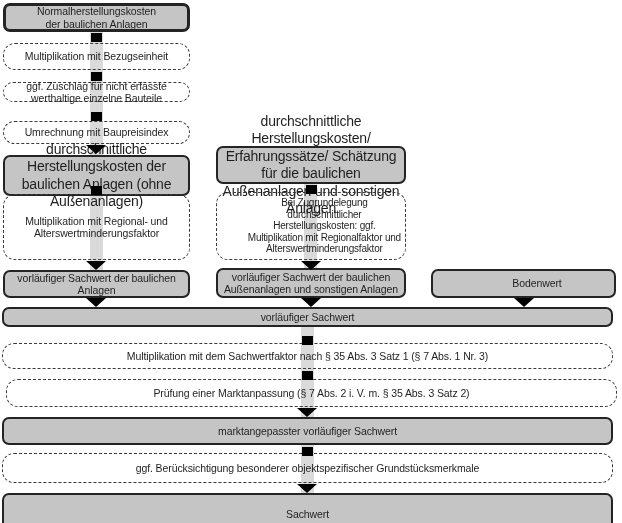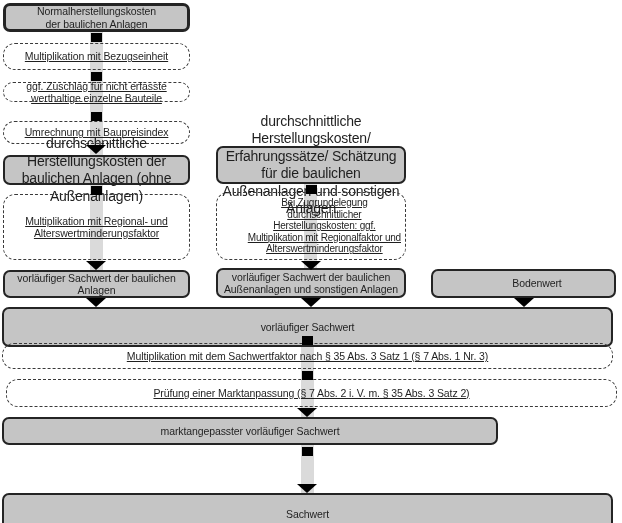--- a/index.html
+++ b/index.html
@@ -11,21 +11,21 @@
   .band { position:absolute; width:13px; background:#dadada; z-index:0; }
   .box {
     position:absolute; box-sizing:border-box; z-index:2;
     display:flex; align-items:center; justify-content:center;
     text-align:center; line-height:1.16; font-size:10.5px;
     letter-spacing:-0.1px; padding:1px 4px;
   }
   .box span { white-space:pre-line; }
   .solid { background:#c5c5c5; border:2px solid #242424; border-radius:7px; }
   .strong { border-width:3px; }
-  .dashed { background:transparent; border:1.5px dashed #3a3a3a; border-radius:12px;text-decoration:underline; }
+  .dashed { background:transparent; border:1.5px dashed #3a3a3a; border-radius:12px; }
   .small { font-size:14px; letter-spacing:-0.2px; padding:11px 2px; line-height:1.25; }
   .m2 { font-size:10px; letter-spacing:-0.2px;justify-content:flex-end; }
   .sq { position:absolute; width:11px; height:9px; background:#000; z-index:3; }
   .tri {
     position:absolute; width:0; height:0; z-index:3;
     border-left:10px solid transparent; border-right:10px solid transparent;
     border-top:9px solid #000;
   }
 </style>
 </head>
@@ -44,21 +44,21 @@
   <div class="box dashed" style="left:3px; top:43px; width:187px; height:27px;">
       <span>Multiplikation mit Bezugseinheit</span>
     </div>
   <div class="box dashed" style="left:3px; top:82px; width:187px; height:20px;">
       <span>ggf. Zuschlag für nicht erfasste
 werthaltige einzelne Bauteile</span>
     </div>
   <div class="box dashed" style="left:3px; top:121px; width:187px; height:23px;">
       <span>Umrechnung mit Baupreisindex</span>
     </div>
-  <div class="box solid small" style="left:3px; top:155px; width:187px; height:30px;justify-content:flex-end;">
+  <div class="box solid small" style="left:3px; top:155px; width:187px; height:41px;justify-content:flex-end;">
       <span>durchschnittliche Herstellungskosten der
 baulichen Anlagen (ohne Außenanlagen)</span>
     </div>
   <div class="box dashed" style="left:3px; top:194px; width:187px; height:66px;justify-content:center;">
       <span>Multiplikation mit Regional- und
 Alterswertminderungsfaktor</span>
     </div>
   <div class="box solid" style="left:3px; top:270px; width:187px; height:28px;">
       <span>vorläufiger Sachwert der baulichen
 Anlagen</span>
@@ -91,34 +91,37 @@
 
   <div class="sq" style="left:306px; top:185px;"></div>
   <div class="tri" style="left:301px; top:261px;"></div>
   <div class="tri" style="left:301px; top:298px;"></div>
 
   <div class="box solid" style="left:431px; top:269px; width:185px; height:29px;padding-left:31px;">
       <span>Bodenwert</span>
     </div>
   <div class="tri" style="left:514px; top:298px;"></div>
 
-  <div class="box solid" style="left:2px; top:307px; width:611px; height:40px;">
+  <div class="box solid" style="left:2px; top:307px; width:611px; height:20px;">
       <span>vorläufiger Sachwert</span>
     </div>
   <div class="sq" style="left:302px; top:336px;"></div>
   <div class="box dashed" style="left:2px; top:343px; width:611px; height:26px;">
       <span>Multiplikation mit dem Sachwertfaktor nach § 35 Abs. 3 Satz 1 (§ 7 Abs. 1 Nr. 3)</span>
     </div>
   <div class="sq" style="left:302px; top:371px;"></div>
   <div class="box dashed" style="left:6px; top:379px; width:611px; height:28px;">
       <span>Prüfung einer Marktanpassung  (§ 7 Abs. 2 i. V. m. § 35 Abs. 3 Satz 2)</span>
     </div>
   <div class="tri" style="left:297px; top:408px;"></div>
-  <div class="box solid" style="left:2px; top:417px; width:496px; height:28px;">
+  <div class="box solid" style="left:2px; top:417px; width:611px; height:28px;">
       <span>marktangepasster vorläufiger Sachwert</span>
     </div>
   <div class="sq" style="left:302px; top:447px;"></div>
+  <div class="box dashed" style="left:2px; top:453px; width:611px; height:30px;">
+      <span>ggf. Berücksichtigung besonderer objektspezifischer Grundstücksmerkmale</span>
+    </div>
   <div class="tri" style="left:297px; top:484px;"></div>
   <div class="box solid" style="left:2px; top:493px; width:611px; height:43px;">
       <span>Sachwert</span>
     </div>
 
 </div>
 
 </body></html>

